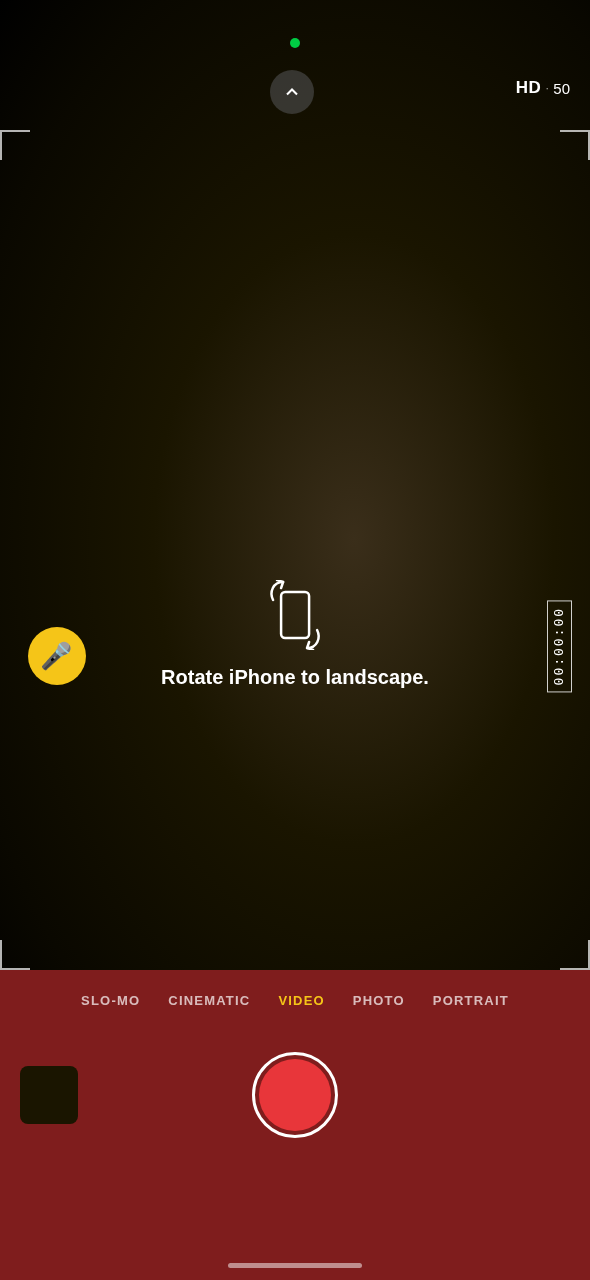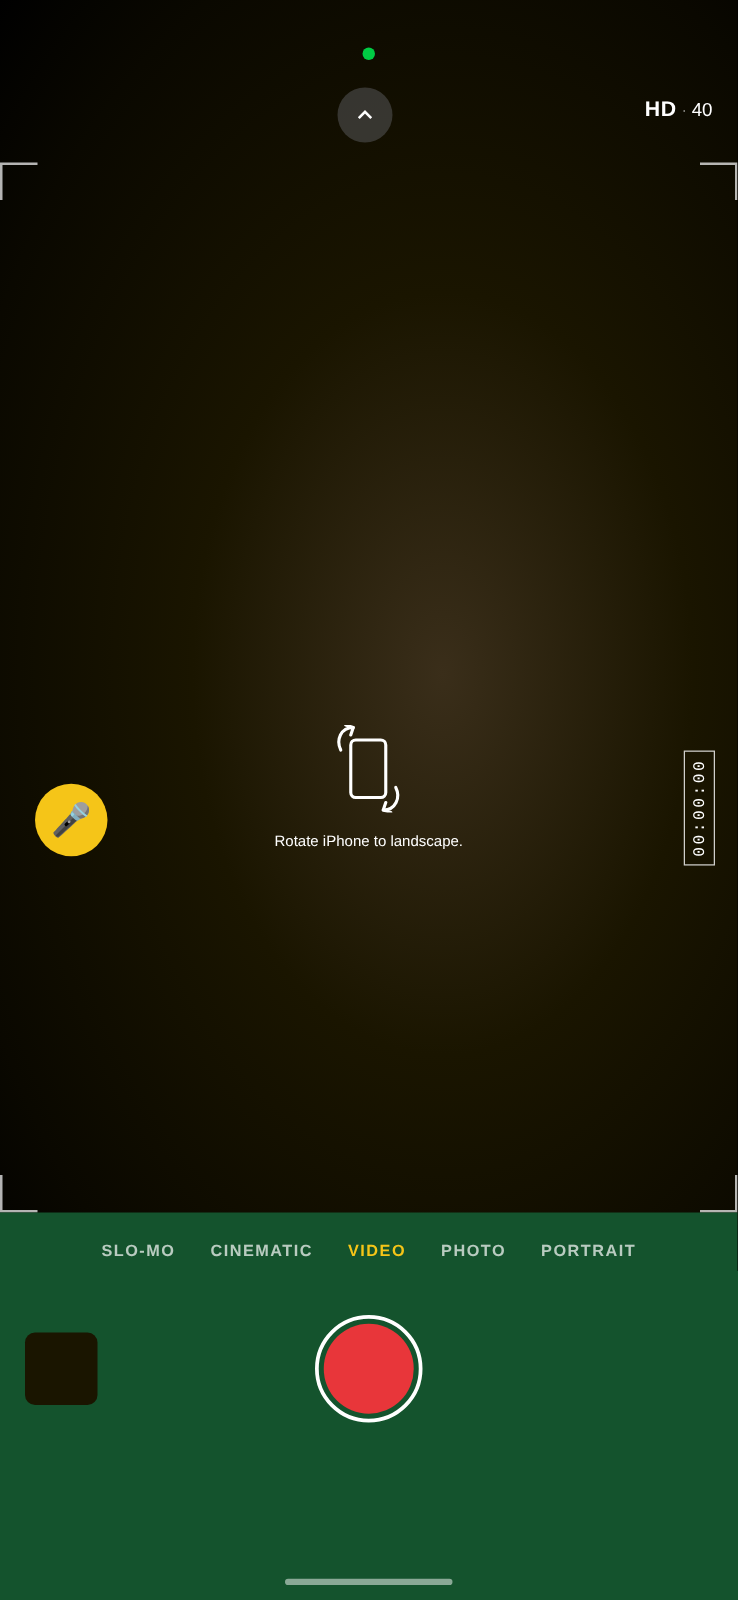--- a/index.html
+++ b/index.html
@@ -113,22 +113,22 @@
     }
 
     .rotate-icon {
       width: 60px;
       height: 70px;
       position: relative;
     }
 
     .rotate-text {
       color: #fff;
-      font-size: 12px;
-      font-weight: 400;
+      font-size: 20px;
+      font-weight: 700;
       white-space: nowrap;
       text-align: center;
     }
 
     
     .live-indicator {
       position: absolute;
       bottom: 295px;
       left: 28px;
       width: 58px;
@@ -141,21 +141,21 @@
       font-size: 28px;
     }
 
     
     .bottom-bar {
       position: absolute;
       bottom: 0;
       left: 0;
       right: 0;
       height: 310px;
-      background: #14532d;
+      background: #7f1d1d;
       display: flex;
       flex-direction: column;
       align-items: center;
     }
 
     
     .mode-selector {
       width: 100%;
       height: 60px;
       display: flex;
@@ -272,21 +272,21 @@
     <button class="chevron-up-btn">
       <svg viewBox="0 0 24 24">
         <polyline points="6 15 12 9 18 15"></polyline>
       </svg>
     </button>
   </div>
 
   <div class="top-right-info">
     <span class="info-hd">HD</span>
     <span class="info-dot">·</span>
-    <span class="info-fps">40</span>
+    <span class="info-fps">50</span>
   </div>
 
   <div class="timer-display">00:00:00</div>
 
   <div class="center-content">
 
     <svg class="rotate-icon" viewBox="0 0 60 70" width="60" height="70" fill="none">
 
       <rect x="16" y="12" width="28" height="46" rx="4" ry="4" stroke="white" stroke-width="2.5"></rect>
 

